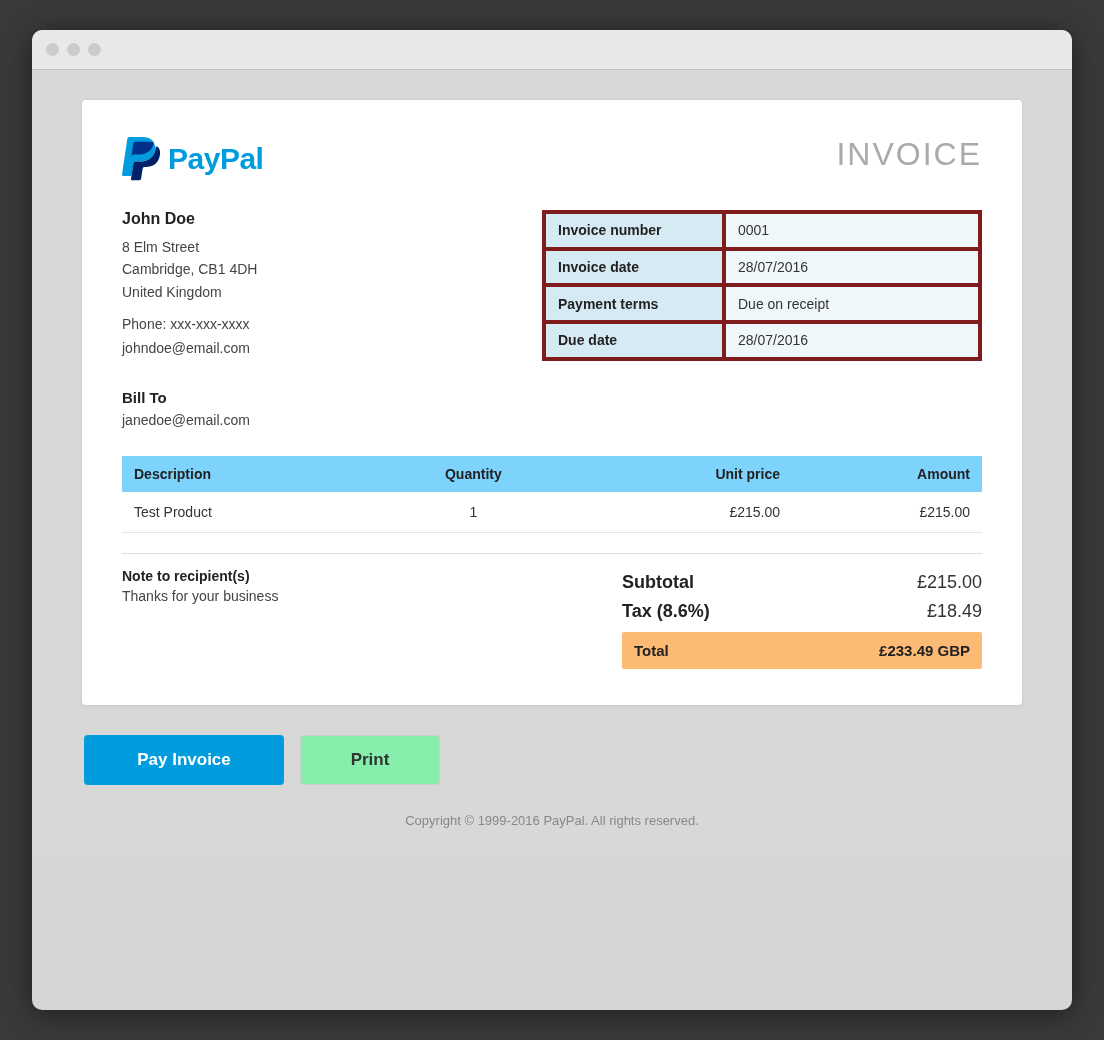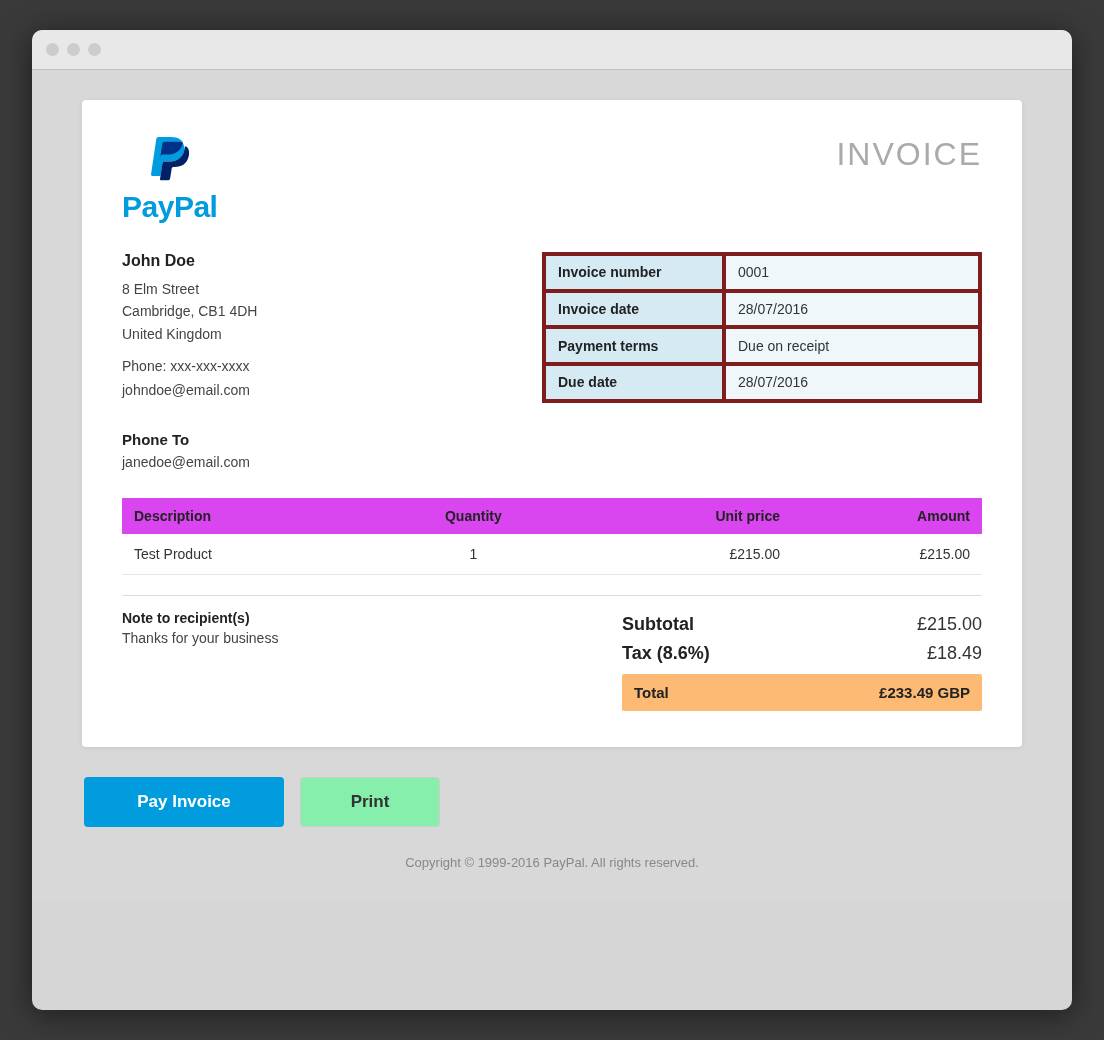--- a/index.html
+++ b/index.html
@@ -56,21 +56,20 @@
     .invoice-header {
       display: flex;
       justify-content: space-between;
       align-items: flex-start;
       margin-bottom: 28px;
     }
     .paypal-logo {
       display: flex;
       align-items: center;
       gap: 8px;
-      flex-direction: column;
     }
     .paypal-p-icon {
       width: 38px;
       height: 46px;
     }
     .paypal-wordmark {
       font-size: 30px;
       font-weight: 700;
       color: #003087;
       letter-spacing: -0.5px;
@@ -146,21 +145,21 @@
       font-size: 14px;
       color: #444;
     }
     
     .items-table {
       width: 100%;
       border-collapse: collapse;
       margin-bottom: 0;
     }
     .items-table thead tr th {
-      background: #d946ef;
+      background: #7dd3fc;
       color: #222;
       font-weight: 700;
       font-size: 14px;
       padding: 10px 12px;
       text-align: left;
       border: none;
     }
     .items-table thead tr th.right {
       text-align: right;
     }
@@ -341,21 +340,21 @@
             </tr>
             <tr>
               <td>Due date</td>
               <td>28/07/2016</td>
             </tr>
           </tbody>
         </table>
       </div>
 
       <div class="bill-to-section">
-        <div class="bill-to-label">Phone To</div>
+        <div class="bill-to-label">Bill To</div>
         <div class="bill-to-email">janedoe@email.com</div>
       </div>
 
       <table class="items-table">
         <thead>
           <tr>
             <th>Description</th>
             <th class="center">Quantity</th>
             <th class="right">Unit price</th>
             <th class="right">Amount</th>

